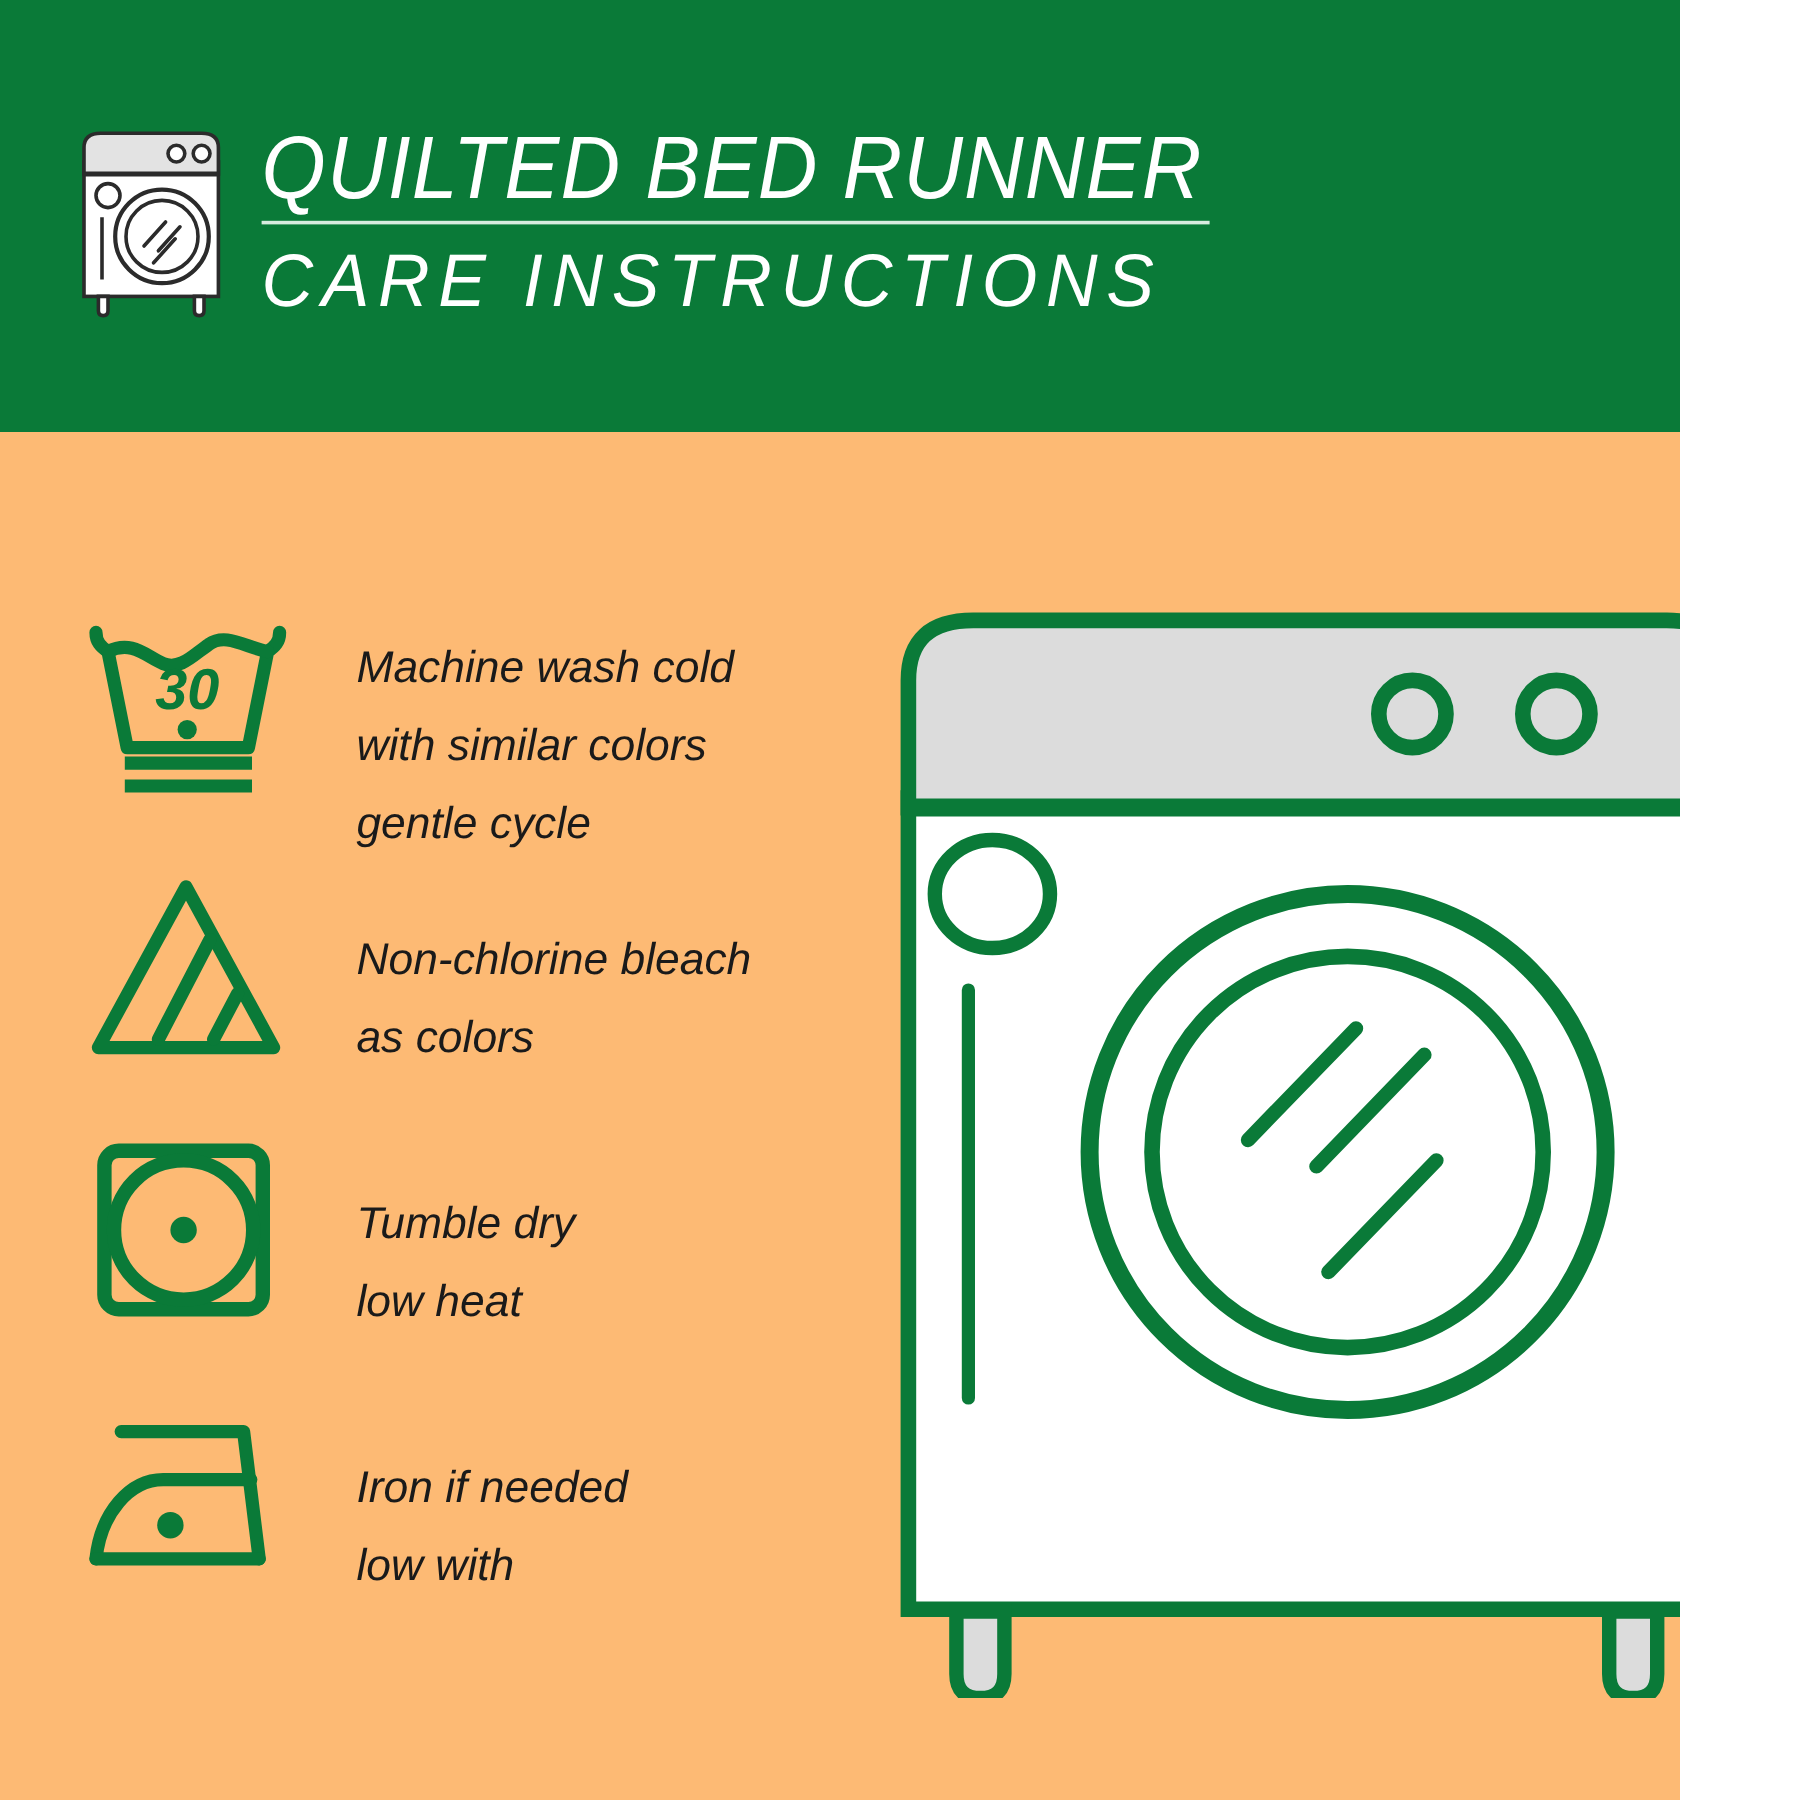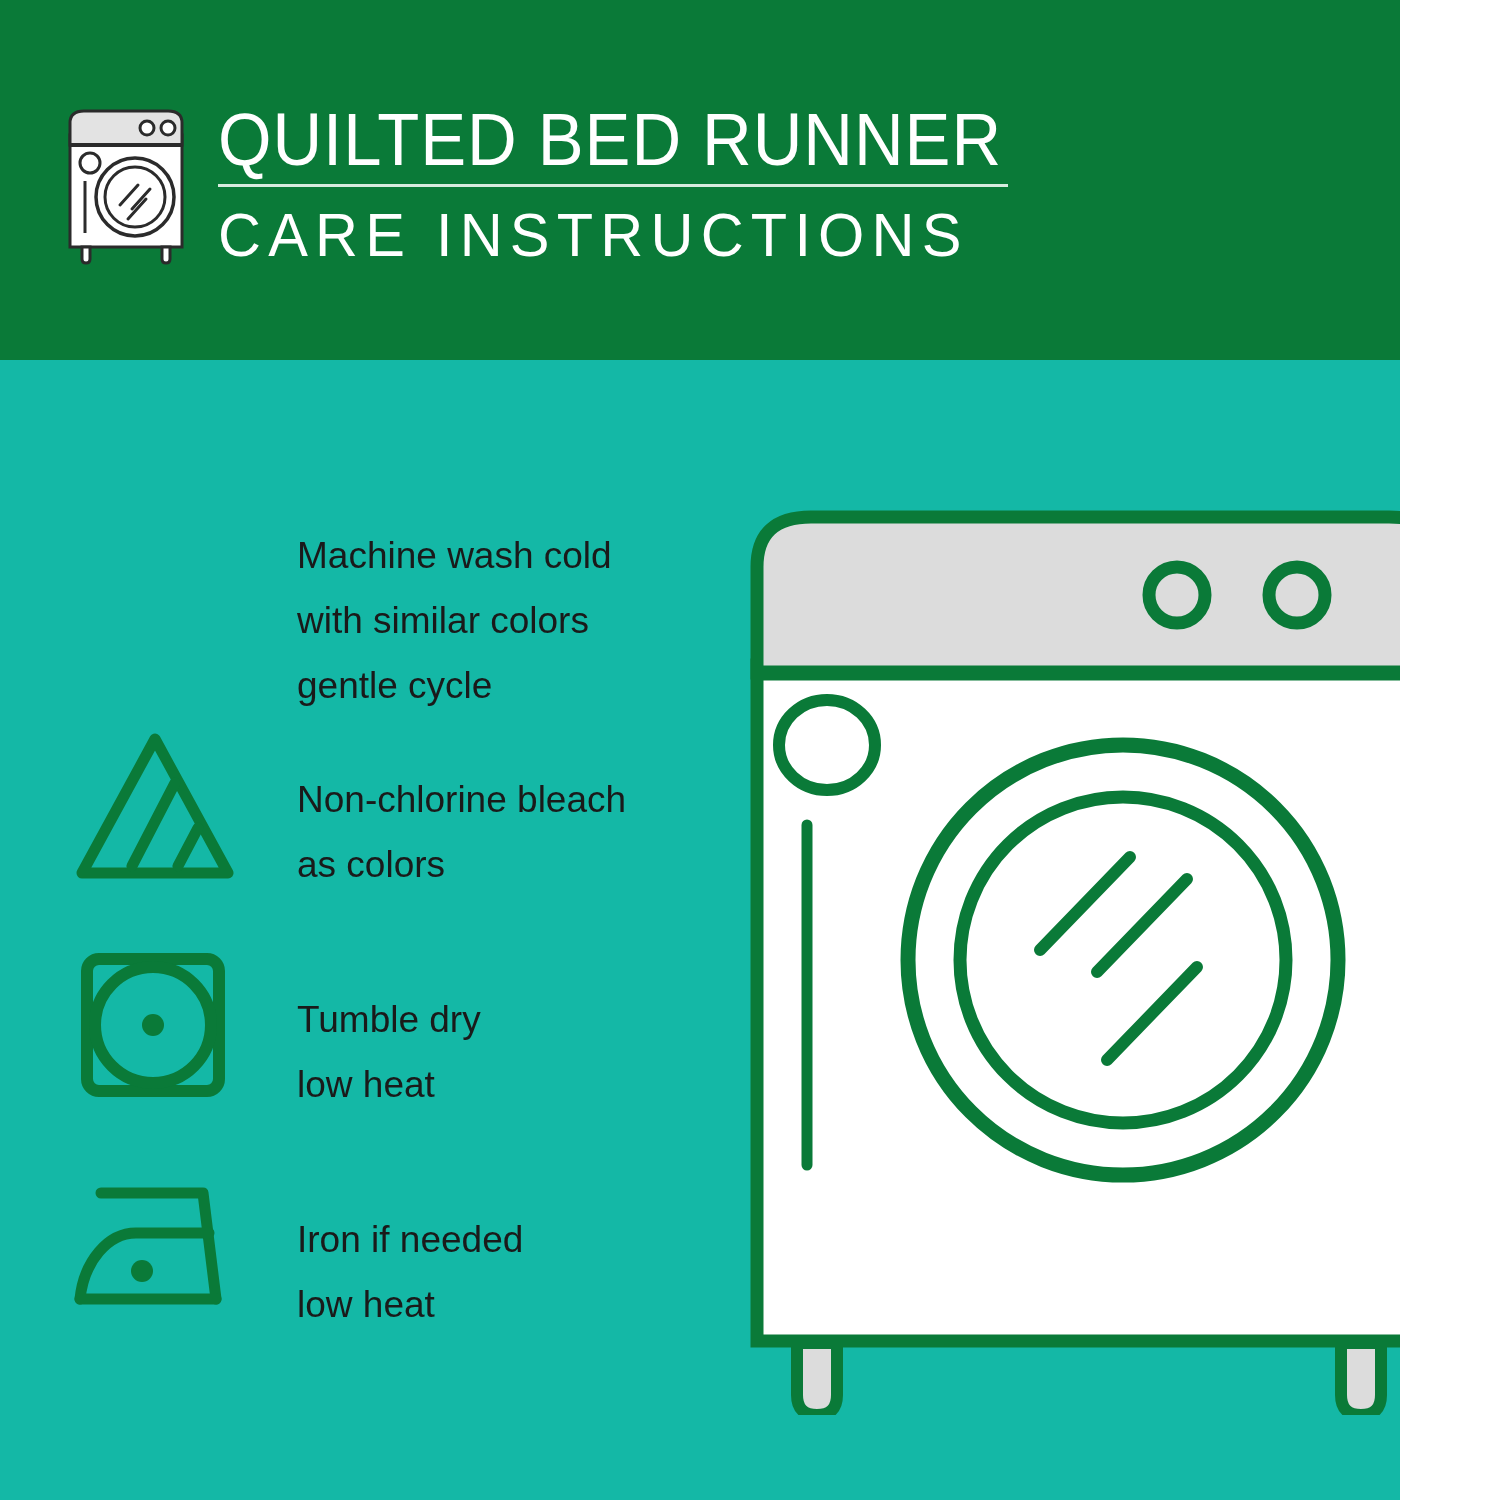--- a/index.html
+++ b/index.html
@@ -7,22 +7,23 @@
     padding: 0;
     background: #ffffff;
   }
   body {
     font-family: "Liberation Sans", sans-serif;
   }
   #page {
     position: relative;
     width: 1400px;
     height: 1500px;
-    background: #14b8a6;
+    background: #fdba74;
     overflow: hidden;
+    font-style: italic;
   }
 
   
   #header-band {
     position: absolute;
     left: 0;
     top: 0;
     width: 1500px;
     height: 360px;
     background: #0a7a38;
@@ -146,20 +147,36 @@
       <div id="header-title">QUILTED BED RUNNER</div>
       <div id="header-divider"></div>
       <div id="header-subtitle">CARE INSTRUCTIONS</div>
     </div>
 
   </div>
 
   <div id="care-list">
 
     <div class="care-row">
+      <div class="care-symbol">
+        <svg viewBox="0 0 175 160" width="175" height="160" aria-hidden="true">
+          <g fill="none" stroke="#0a7a38" stroke-width="11" stroke-linecap="round" stroke-linejoin="round">
+
+            <path d="M10 22 C10 30 14 34 20 38 L36 118 L137 118 L153 38 C159 34 163 30 163 22"></path>
+            <path d="M20 38 C40 28 52 42 66 48 C80 54 92 40 104 32 C118 22 134 34 153 38"></path>
+          </g>
+
+          <g stroke="#0a7a38" stroke-width="11" stroke-linecap="butt">
+            <line x1="34" y1="131" x2="140" y2="131"></line>
+            <line x1="34" y1="150" x2="140" y2="150"></line>
+          </g>
+          <text x="86" y="86" font-family="Liberation Sans, sans-serif" font-size="48" font-weight="bold" fill="#0a7a38" text-anchor="middle">30</text>
+          <circle cx="86" cy="103" r="8" fill="#0a7a38"></circle>
+        </svg>
+      </div>
       <div class="care-label l3">Machine wash cold
 with similar colors
 gentle cycle</div>
     </div>
 
     <div class="care-row">
       <div class="care-symbol">
         <svg viewBox="0 0 175 160" width="175" height="160" aria-hidden="true">
           <g fill="none" stroke="#0a7a38" stroke-width="11" stroke-linecap="round" stroke-linejoin="round">
             <path d="M85 14 L158 148 L12 148 Z"></path>
@@ -191,21 +208,21 @@
 
             <path d="M31 28 L133 28 L146 134"></path>
 
             <path d="M10 134 C14 96 38 68 66 68 L139 68"></path>
             <line x1="10" y1="134" x2="146" y2="134"></line>
           </g>
           <circle cx="72" cy="106" r="11" fill="#0a7a38"></circle>
         </svg>
       </div>
       <div class="care-label l2">Iron if needed
-low heat</div>
+low with</div>
     </div>
 
   </div>
 
   <div id="machine-illustration">
     <svg viewBox="0 0 730 920" width="730" height="920" aria-hidden="true">
 
       <path d="M22 170 L22 846 L708 846 L708 170 Z" fill="#ffffff" stroke="#0a7a38" stroke-width="13"></path>
 
       <path d="M22 178 L22 72 Q22 22 76 22 L654 22 Q708 22 708 72 L708 178 Z" fill="#dcdcdc" stroke="#0a7a38" stroke-width="13"></path>

